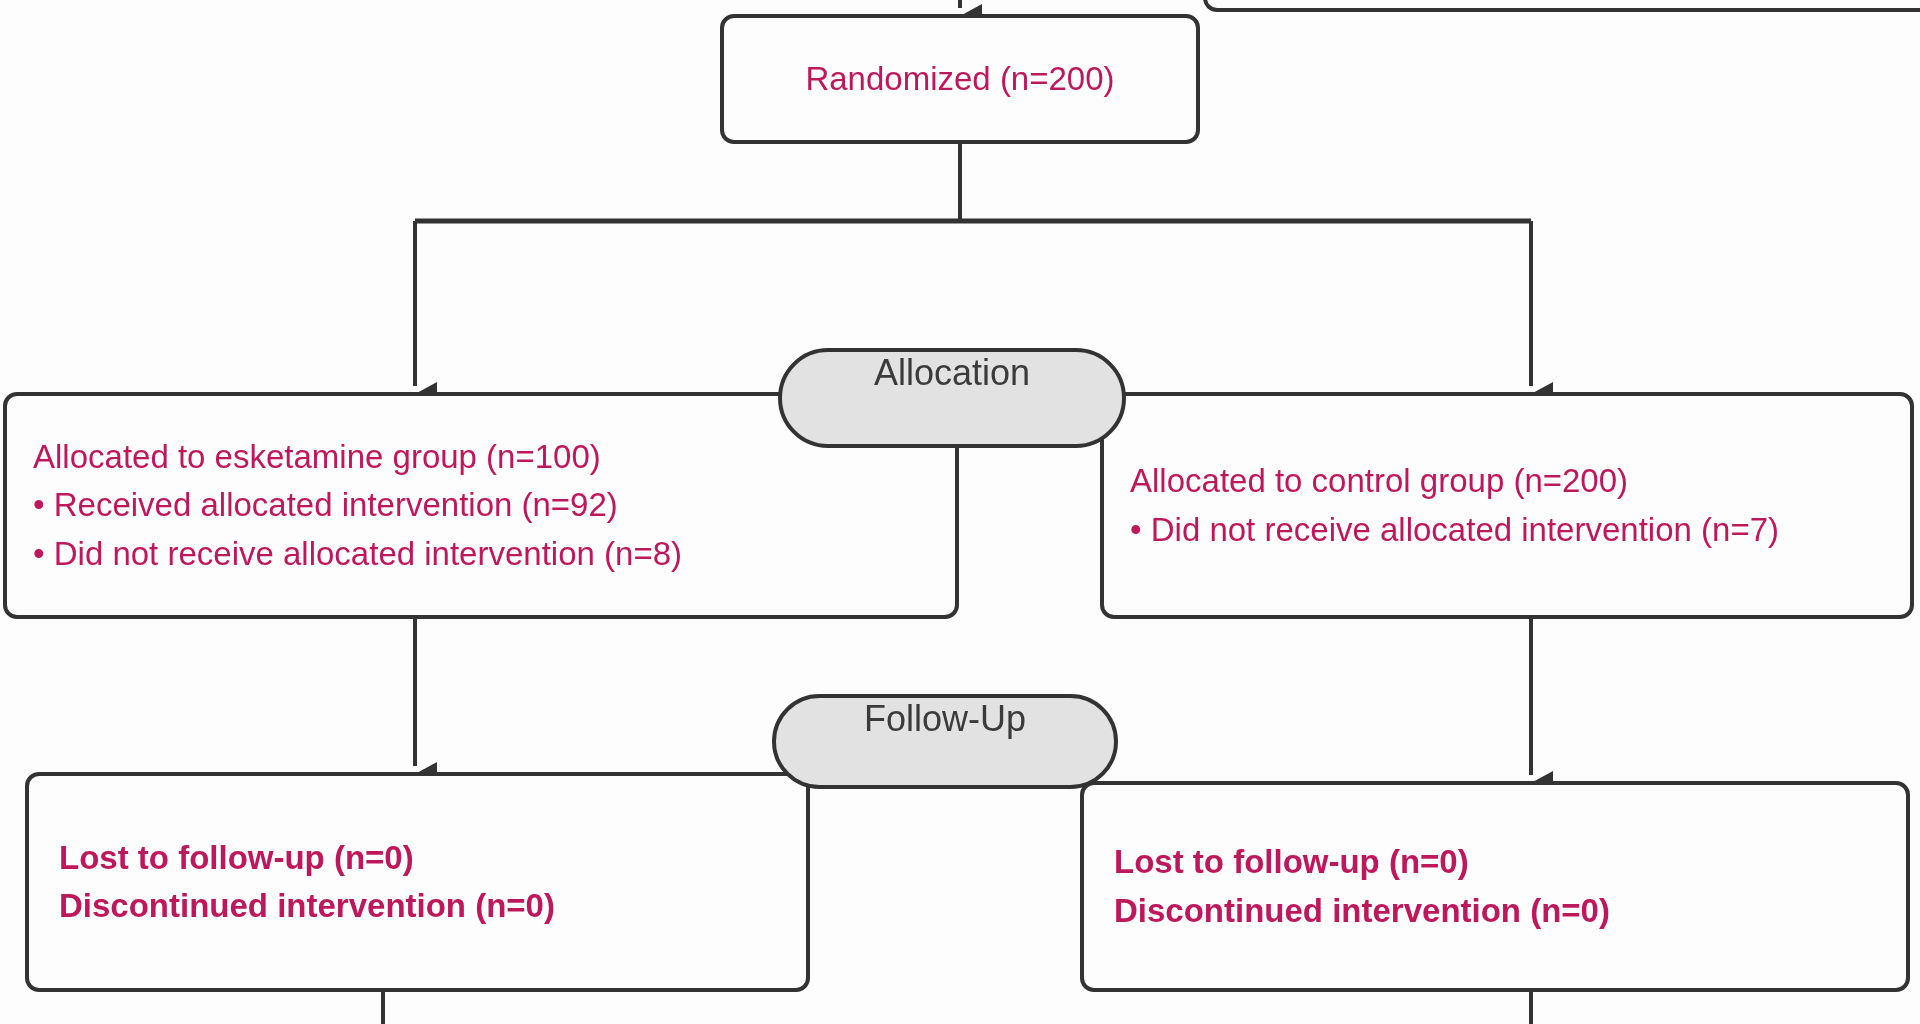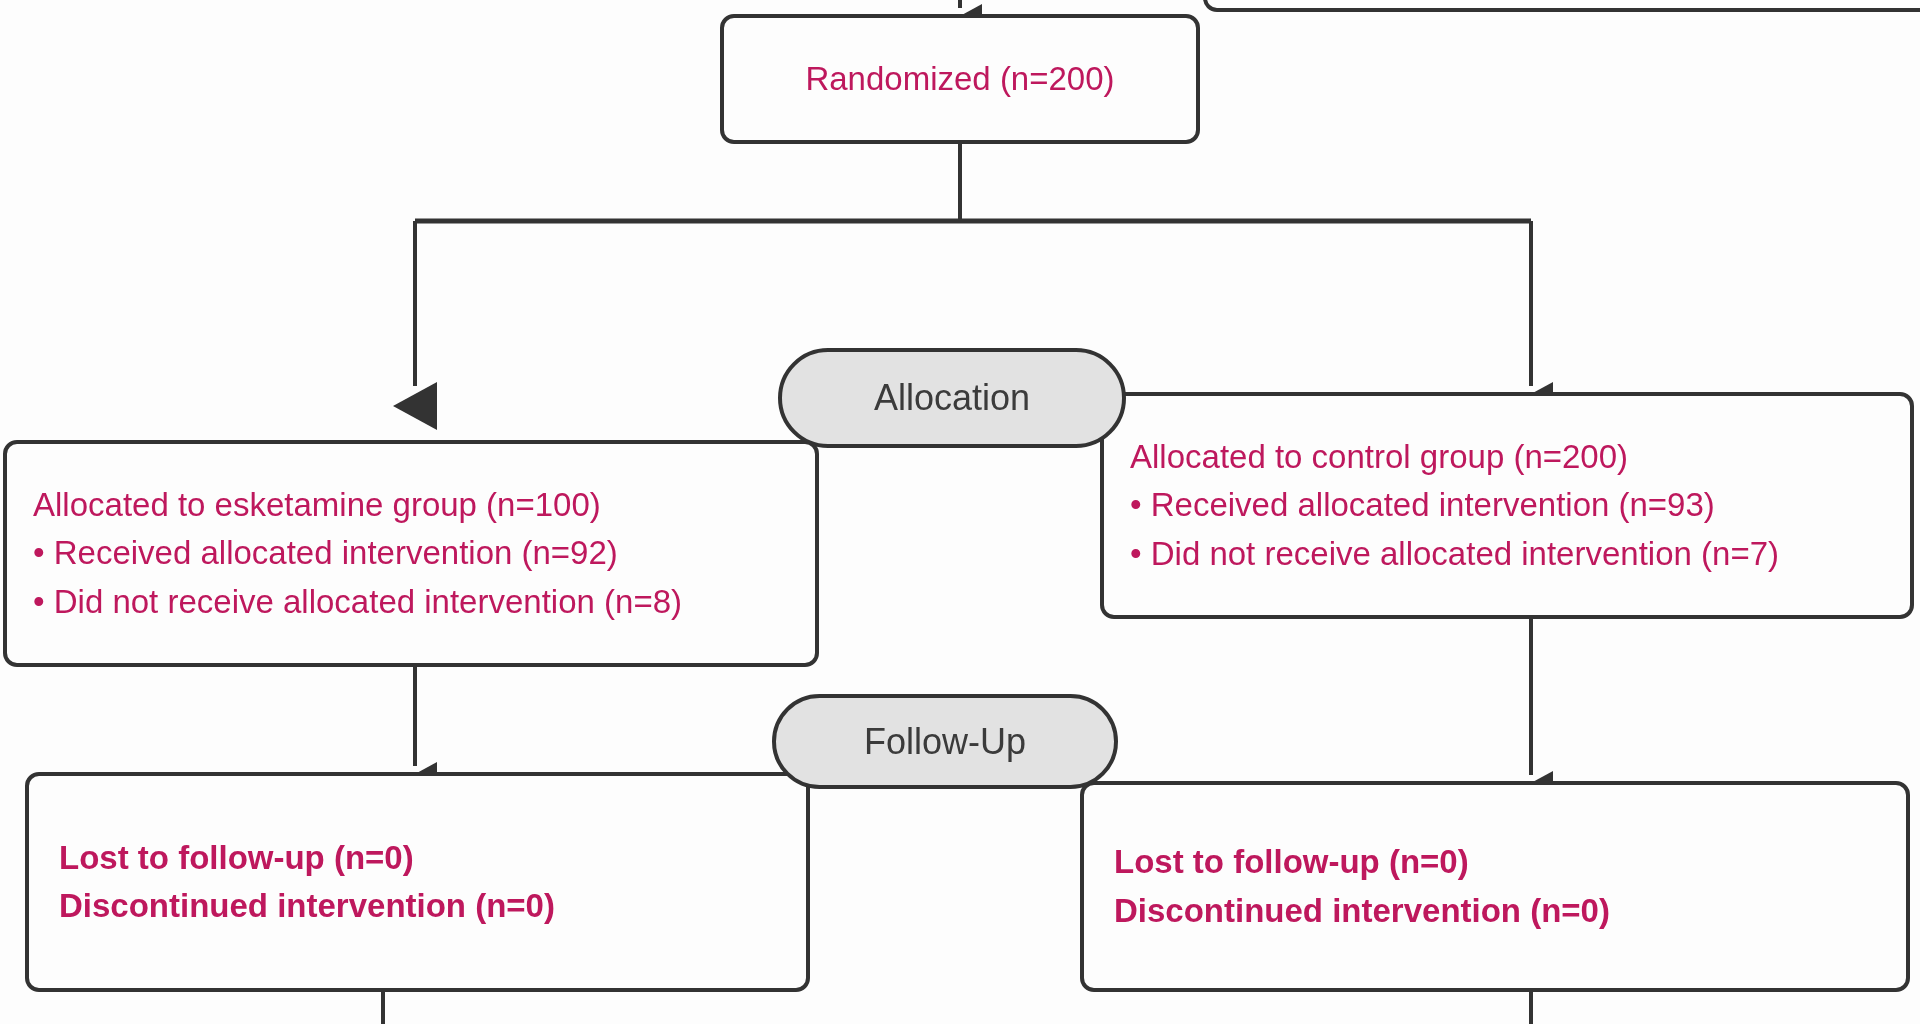--- a/index.html
+++ b/index.html
@@ -57,21 +57,20 @@
   }
 
   
   .pill {
     position: absolute;
     box-sizing: border-box;
     background: #e2e2e2;
     border: 4px solid #333333;
     border-radius: 56px;
     display: flex;
-    align-items: center;
     justify-content: center;
     z-index: 6;
   }
   .pill .pill-label {
     font-size: 36px;
     color: #3b3b3b;
     white-space: nowrap;
   }
 
   
@@ -85,24 +84,23 @@
   #top-partial-node {
     left: 1203px;
     top: -120px;
     width: 760px;
     height: 132px;
     z-index: 3;
   }
   #alloc-left-node {
     left: 3px;
     top: 392px;
-    width: 816px;
+    width: 956px;
     height: 227px;
     z-index: 4;
-    margin-top: 48px;
   }
   #alloc-right-node {
     left: 1100px;
     top: 392px;
     width: 814px;
     height: 227px;
     z-index: 4;
   }
   #allocation-pill {
     left: 778px;
@@ -186,21 +184,20 @@
   </div>
 
   <div class="node left-pad" id="alloc-left-node">
     <div class="line">Allocated to esketamine group (n=100)</div>
     <div class="line">• Received allocated intervention (n=92)</div>
     <div class="line">• Did not receive allocated intervention (n=8)</div>
   </div>
 
   <div class="node left-pad" id="alloc-right-node">
     <div class="line">Allocated to control group (n=200)</div>
-    <div class="line">• Received allocated intervention (n=93)</div>
     <div class="line">• Did not receive allocated intervention (n=7)</div>
   </div>
 
   <div class="pill" id="allocation-pill">
     <span class="pill-label">Allocation</span>
   </div>
 
   <div class="node left-pad2" id="fu-left-node">
     <div class="line">Lost to follow-up (n=0)</div>
     <div class="line">Discontinued intervention (n=0)</div>

